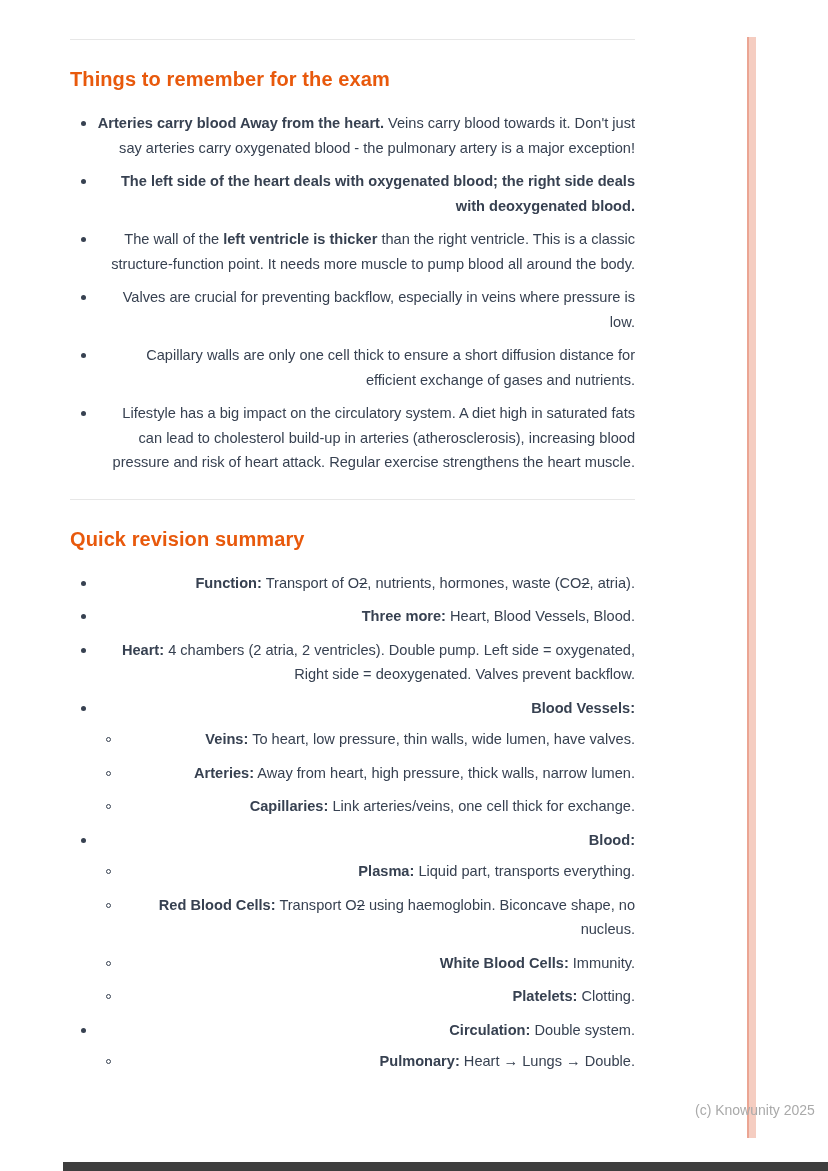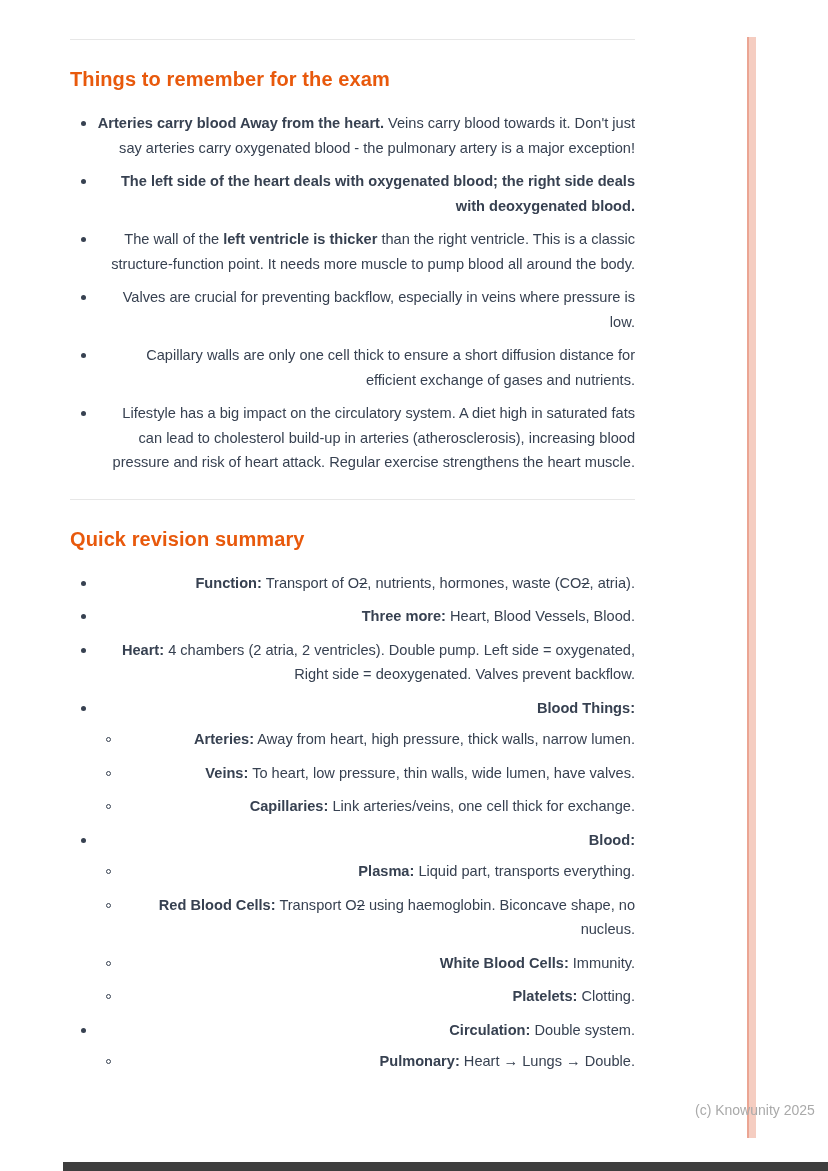--- a/index.html
+++ b/index.html
@@ -103,23 +103,23 @@
       </ul>
   </section>
 
   <section>
     <hr class="divider second">
     <h2 class="section-title">Quick revision summary</h2>
     <ul class="list">
         <li><span class="marker"></span><span class="bold">Function:</span><span> Transport of O</span><span class="strike">2</span><span>, nutrients, hormones, waste (CO</span><span class="strike">2</span><span>, atria).</span></li>
         <li><span class="marker"></span><span class="bold">Three more:</span><span> Heart, Blood Vessels, Blood.</span></li>
         <li><span class="marker"></span><span class="bold">Heart:</span><span> 4 chambers (2 atria, 2 ventricles). Double pump. Left side = oxygenated, Right side = deoxygenated. Valves prevent backflow.</span></li>
-        <li><span class="marker"></span><span class="bold">Blood Things:</span><ul class="sub">
+        <li><span class="marker"></span><span class="bold">Blood Vessels:</span><ul class="sub">
+            <li><span class="marker hollow"></span><span class="bold">Veins:</span><span> To heart, low pressure, thin walls, wide lumen, have valves.</span></li>
             <li><span class="marker hollow"></span><span class="bold">Arteries:</span><span> Away from heart, high pressure, thick walls, narrow lumen.</span></li>
-            <li><span class="marker hollow"></span><span class="bold">Veins:</span><span> To heart, low pressure, thin walls, wide lumen, have valves.</span></li>
             <li><span class="marker hollow"></span><span class="bold">Capillaries:</span><span> Link arteries/veins, one cell thick for exchange.</span></li>
           </ul></li>
         <li><span class="marker"></span><span class="bold">Blood:</span><ul class="sub">
             <li><span class="marker hollow"></span><span class="bold">Plasma:</span><span> Liquid part, transports everything.</span></li>
             <li><span class="marker hollow"></span><span class="bold">Red Blood Cells:</span><span> Transport O</span><span class="strike">2</span><span> using haemoglobin. Biconcave shape, no nucleus.</span></li>
             <li><span class="marker hollow"></span><span class="bold">White Blood Cells:</span><span> Immunity.</span></li>
             <li><span class="marker hollow"></span><span class="bold">Platelets:</span><span> Clotting.</span></li>
           </ul></li>
         <li><span class="marker"></span><span class="bold">Circulation:</span><span> Double system.</span><ul class="sub">
             <li><span class="marker hollow"></span><span class="bold">Pulmonary:</span><span> Heart → Lungs → Double.</span></li>

